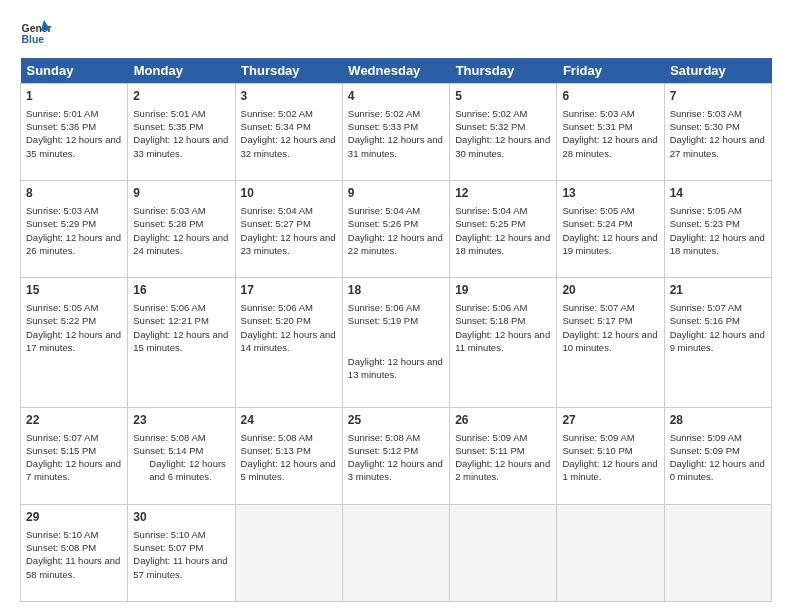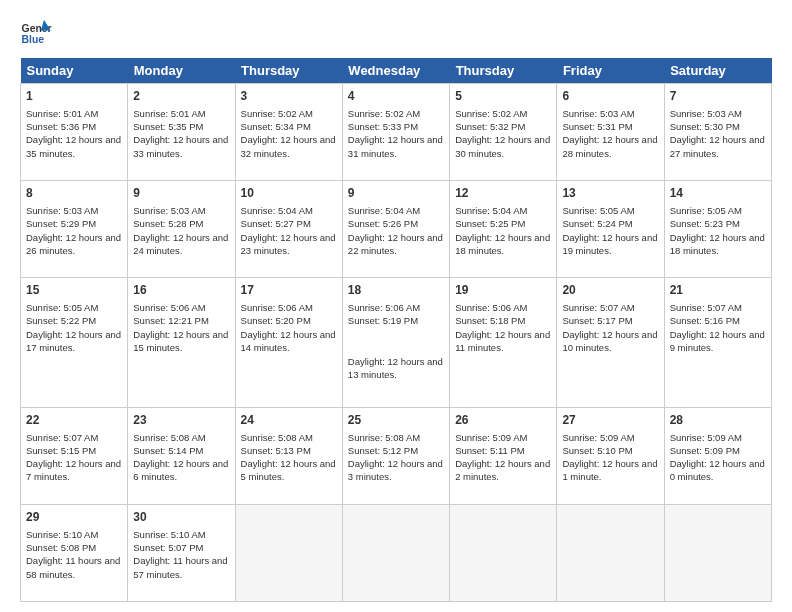--- a/index.html
+++ b/index.html
@@ -138,21 +138,21 @@
           <td style="white-space: pre-line;"><span class="day-num">15</span><span style="display: block;">Sunrise: 5:05 AM</span><span style="display: block;">Sunset: 5:22 PM</span><span style="display: block;">Daylight: 12 hours and 17 minutes.</span></td>
           <td style="white-space: pre-line;"><span class="day-num">16</span><span style="display: block;">Sunrise: 5:06 AM</span><span style="display: block;">Sunset: 12:21 PM</span><span style="display: block;">Daylight: 12 hours and 15 minutes.</span></td>
           <td style="white-space: pre-line;"><span class="day-num">17</span><span style="display: block;">Sunrise: 5:06 AM</span><span style="display: block;">Sunset: 5:20 PM</span><span style="display: block;">Daylight: 12 hours and 14 minutes.</span></td>
           <td style="white-space: pre-line;"><span class="day-num">18</span><span style="display: block;">Sunrise: 5:06 AM</span><span style="display: block;">Sunset: 5:19 PM</span><span style="display: block; margin-top: 27px;">Daylight: 12 hours and 13 minutes.</span></td>
           <td style="white-space: pre-line;"><span class="day-num">19</span><span style="display: block;">Sunrise: 5:06 AM</span><span style="display: block;">Sunset: 5:18 PM</span><span style="display: block;">Daylight: 12 hours and 11 minutes.</span></td>
           <td style="white-space: pre-line; margin-left: 11px;"><span class="day-num">20</span><span style="display: block;">Sunrise: 5:07 AM</span><span style="display: block;">Sunset: 5:17 PM</span><span style="display: block;">Daylight: 12 hours and 10 minutes.</span></td>
           <td style="white-space: pre-line;"><span class="day-num">21</span><span style="display: block;">Sunrise: 5:07 AM</span><span style="display: block;">Sunset: 5:16 PM</span><span style="display: block;">Daylight: 12 hours and 9 minutes.</span></td>
         </tr>
         <tr>
           <td style="white-space: pre-line;"><span class="day-num">22</span><span style="display: block;">Sunrise: 5:07 AM</span><span style="display: block;">Sunset: 5:15 PM</span><span style="display: block;">Daylight: 12 hours and 7 minutes.</span></td>
-          <td style="white-space: pre-line;"><span class="day-num">23</span><span style="display: block;">Sunrise: 5:08 AM</span><span style="display: block;">Sunset: 5:14 PM</span><span style="display: block;">Daylight: 12 hours and 6 minutes.</span></td>
+          <td style="white-space: pre-line;"><span class="day-num">23</span><span style="display: block;">Sunrise: 5:08 AM</span><span style="display: block;">Sunset: 5:14 PM</span><span style="display: block; margin-left: 16px;">Daylight: 12 hours and 6 minutes.</span></td>
           <td style="white-space: pre-line;"><span class="day-num">24</span><span style="display: block;">Sunrise: 5:08 AM</span><span style="display: block;">Sunset: 5:13 PM</span><span style="display: block;">Daylight: 12 hours and 5 minutes.</span></td>
           <td style="white-space: pre-line;"><span class="day-num">25</span><span style="display: block;">Sunrise: 5:08 AM</span><span style="display: block;">Sunset: 5:12 PM</span><span style="display: block;">Daylight: 12 hours and 3 minutes.</span></td>
           <td style="white-space: pre-line;"><span class="day-num">26</span><span style="display: block;">Sunrise: 5:09 AM</span><span style="display: block;">Sunset: 5:11 PM</span><span style="display: block;">Daylight: 12 hours and 2 minutes.</span></td>
           <td style="white-space: pre-line;"><span class="day-num">27</span><span style="display: block;">Sunrise: 5:09 AM</span><span style="display: block;">Sunset: 5:10 PM</span><span style="display: block;">Daylight: 12 hours and 1 minute.</span></td>
           <td style="white-space: pre-line;"><span class="day-num">28</span><span style="display: block;">Sunrise: 5:09 AM</span><span style="display: block;">Sunset: 5:09 PM</span><span style="display: block;">Daylight: 12 hours and 0 minutes.</span></td>
         </tr>
         <tr>
           <td style="white-space: pre-line;"><span class="day-num">29</span><span style="display: block;">Sunrise: 5:10 AM</span><span style="display: block;">Sunset: 5:08 PM</span><span style="display: block;">Daylight: 11 hours and 58 minutes.</span></td>
           <td style="white-space: pre-line;"><span class="day-num">30</span><span style="display: block;">Sunrise: 5:10 AM</span><span style="display: block;">Sunset: 5:07 PM</span><span style="display: block;">Daylight: 11 hours and 57 minutes.</span></td>
           <td class="empty"></td>

